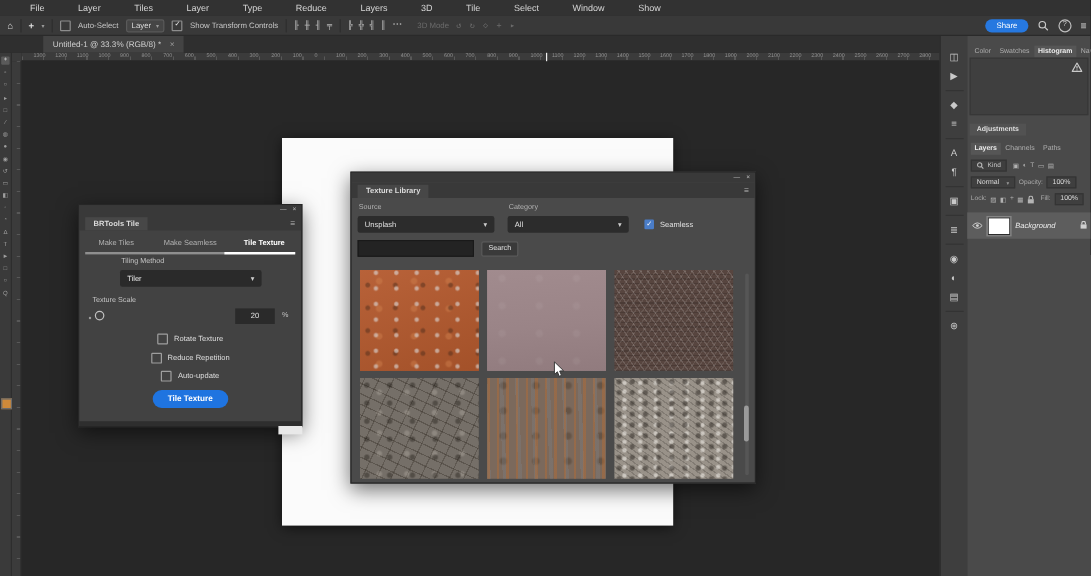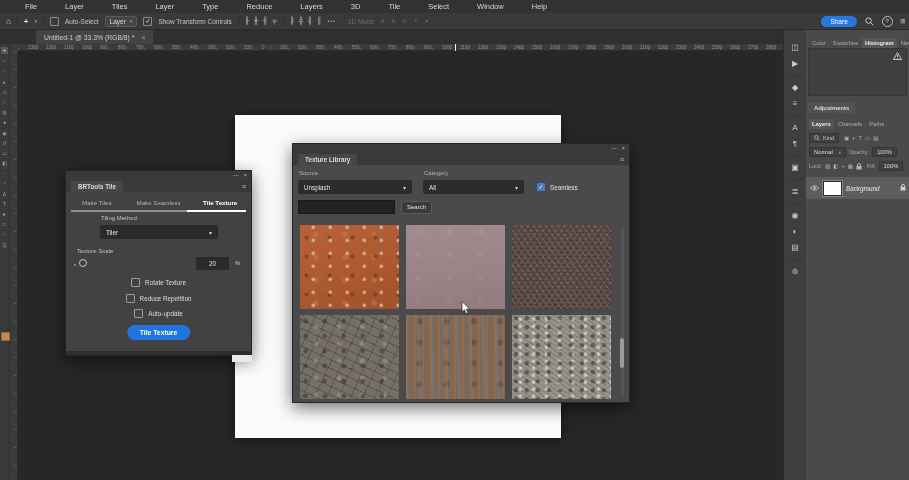--- a/index.html
+++ b/index.html
@@ -170,21 +170,21 @@
       <span class="menu-item">Layer</span>
       <span class="menu-item">Tiles</span>
       <span class="menu-item">Layer</span>
       <span class="menu-item">Type</span>
       <span class="menu-item">Reduce</span>
       <span class="menu-item">Layers</span>
       <span class="menu-item">3D</span>
       <span class="menu-item">Tile</span>
       <span class="menu-item">Select</span>
       <span class="menu-item">Window</span>
-      <span class="menu-item">Help</span>
+      <span class="menu-item">Show</span>
     </div>
 
   <div class="abs optionsbar">
     <span style="font-size:8px;color:#cfcfcf;">⌂</span>
     <span class="ob-sep"></span>
     <span style="font-size:8px;font-weight:bold;color:#e0e0e0;">+</span>
     <span style="font-size:5px;color:#9a9a9a;">▾</span>
     <span class="ob-sep"></span>
     <span class="cb"></span>
     <span>Auto-Select</span>

